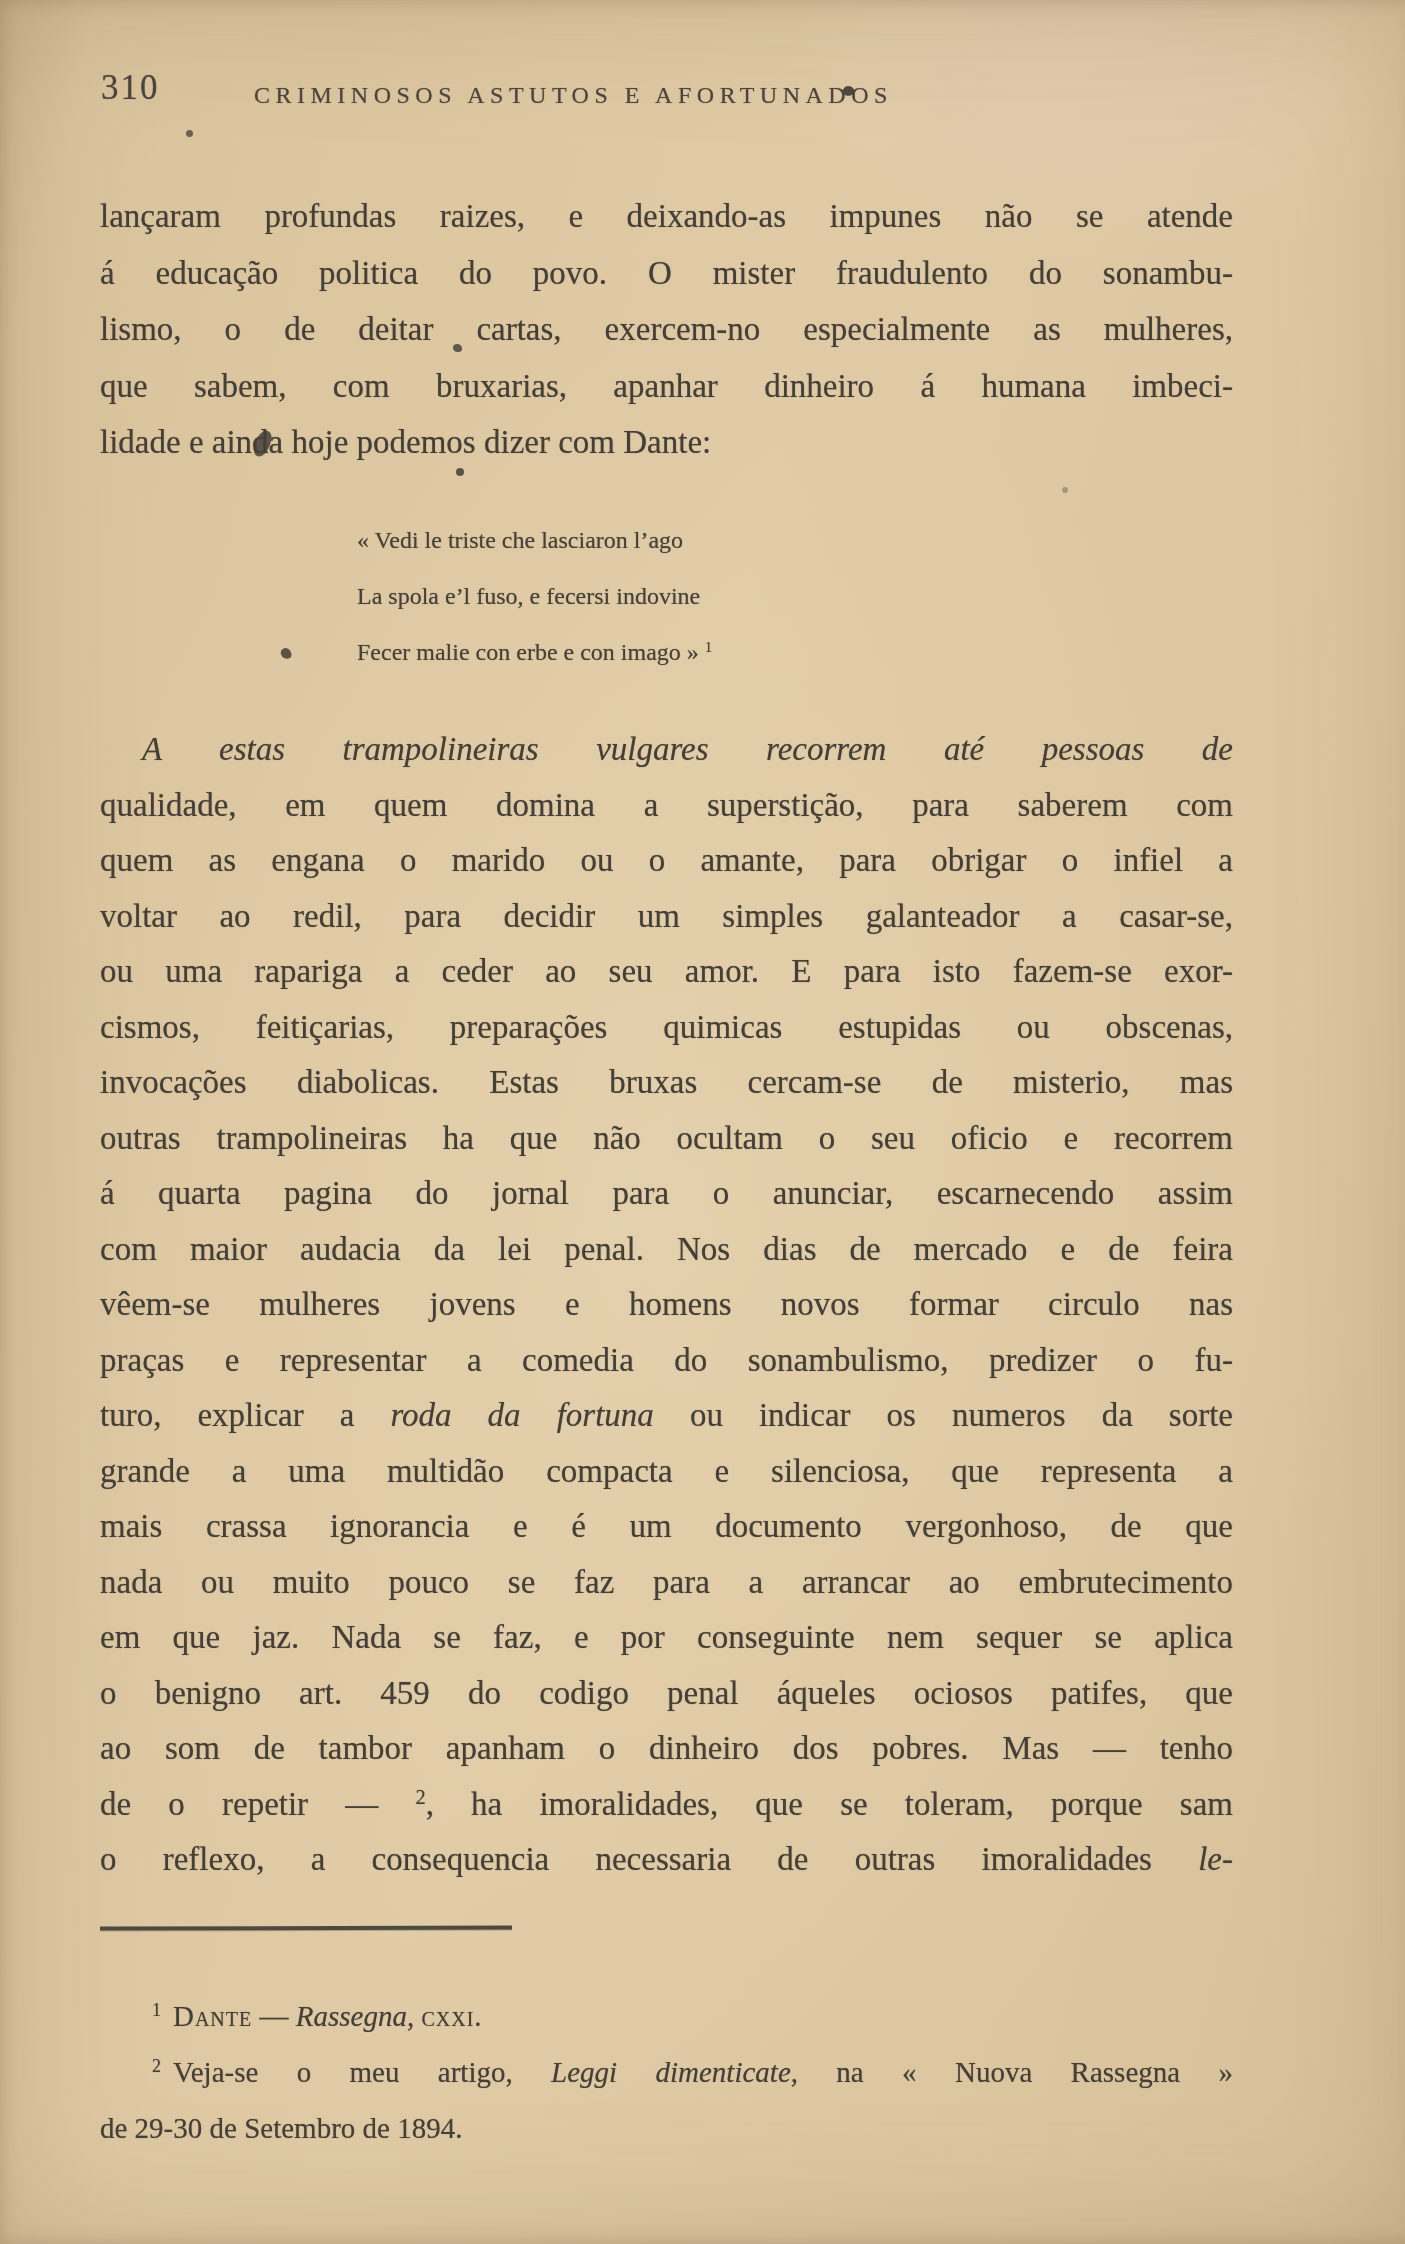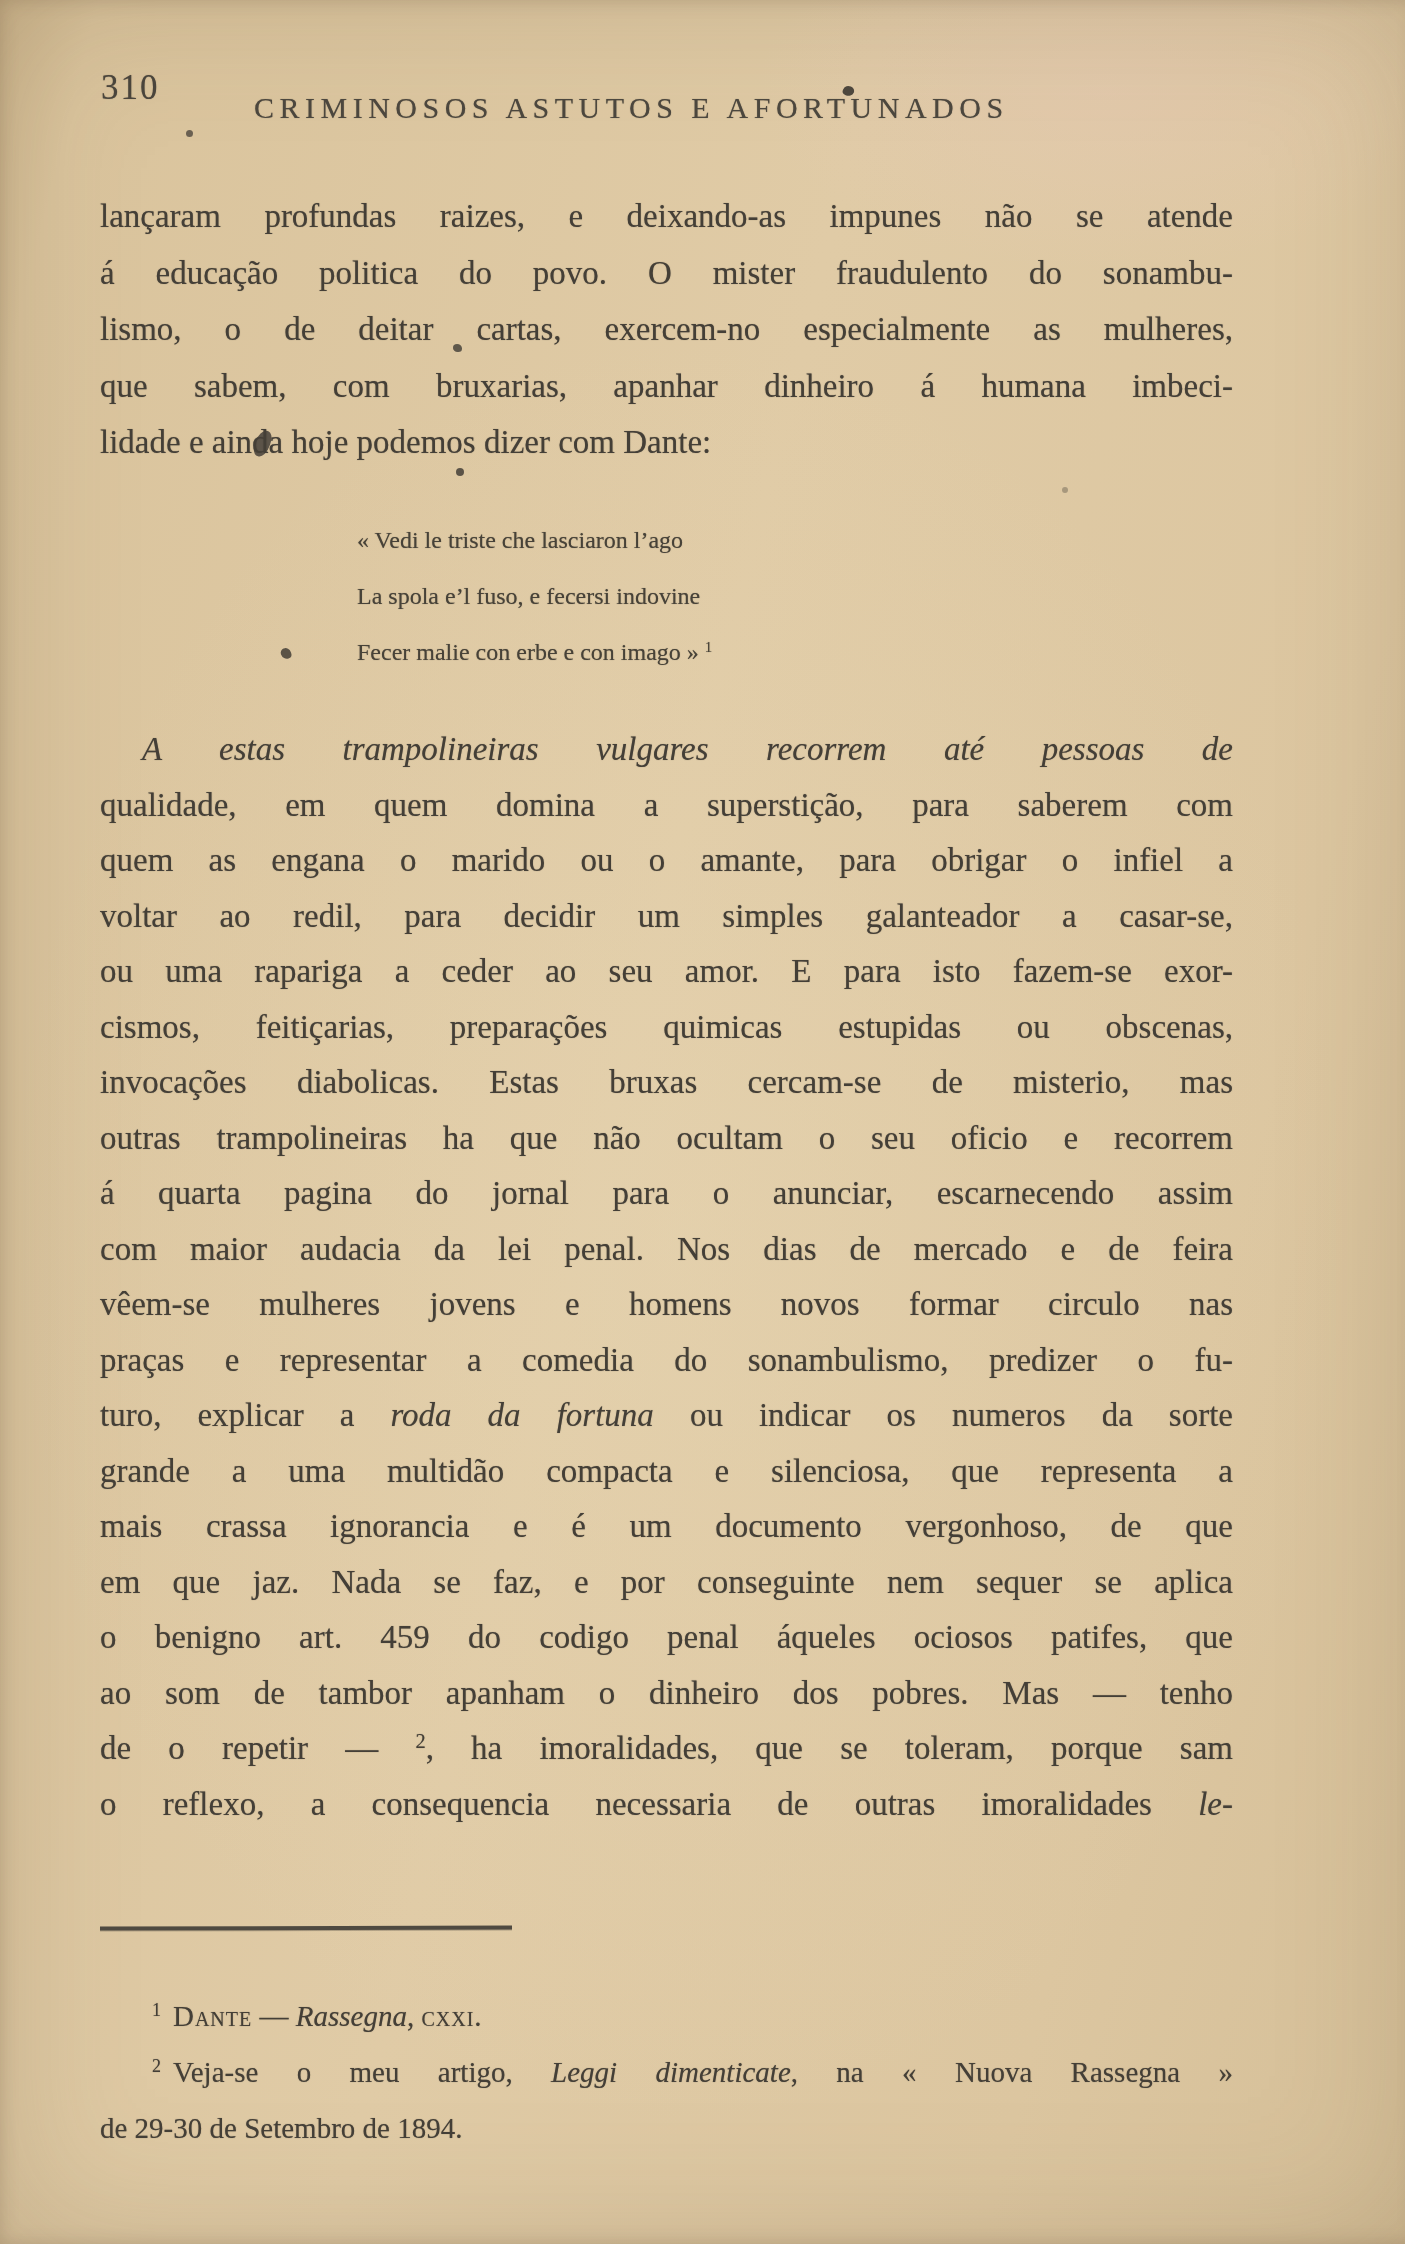--- a/index.html
+++ b/index.html
@@ -22,23 +22,22 @@
   .ink{ text-shadow:0 0 1px rgba(66,60,50,0.55); }
 
   
   .pagenum{
     position:absolute; left:101px; top:68px;
     font-size:35px; letter-spacing:2px;
     color:#4a453c;
   }
   .running-title{
     position:absolute; left:254px; top:82px;
-    font-size:30px; letter-spacing:5.5px;
+    font-size:24px; letter-spacing:5.5px;
     color:#4c473e;
-    margin-top:9px;
   }
 
   
   .col{ position:absolute; left:100px; width:1133px; box-sizing:border-box; }
   .line{
     text-align:justify; text-align-last:justify; text-justify:inter-word;
     white-space:nowrap; overflow:visible;
   }
   .nojust{ text-align:left; text-align-last:left; white-space:normal; }
 
@@ -123,20 +122,21 @@
     <div class="line">outras trampolineiras ha que não ocultam o seu oficio e recorrem</div>
     <div class="line">á quarta pagina do jornal para o anunciar, escarnecendo assim</div>
     <div class="line">com maior audacia da lei penal. Nos dias de mercado e de feira</div>
     <div class="line">vêem-se mulheres jovens e homens novos formar circulo nas</div>
     <div class="line">praças e representar a comedia do sonambulismo, predizer o fu-</div>
     <div class="line">
       <span>turo, explicar a </span><i>roda da fortuna</i><span> ou indicar os numeros da sorte</span>
     </div>
     <div class="line">grande a uma multidão compacta e silenciosa, que representa a</div>
     <div class="line">mais crassa ignorancia e é um documento vergonhoso, de que</div>
+    <div class="line">nada ou muito pouco se faz para a arrancar ao embrutecimento</div>
     <div class="line">em que jaz. Nada se faz, e por conseguinte nem sequer se aplica</div>
     <div class="line">o benigno art. 459 do codigo penal áqueles ociosos patifes, que</div>
     <div class="line">ao som de tambor apanham o dinheiro dos pobres. Mas — tenho</div>
     <div class="line">
       <span>de o repetir — </span><sup>2</sup><span>, ha imoralidades, que se toleram, porque sam</span>
     </div>
     <div class="line">
       <span>o reflexo, a consequencia necessaria de outras imoralidades </span><i>le-</i>
     </div>
   </div>

